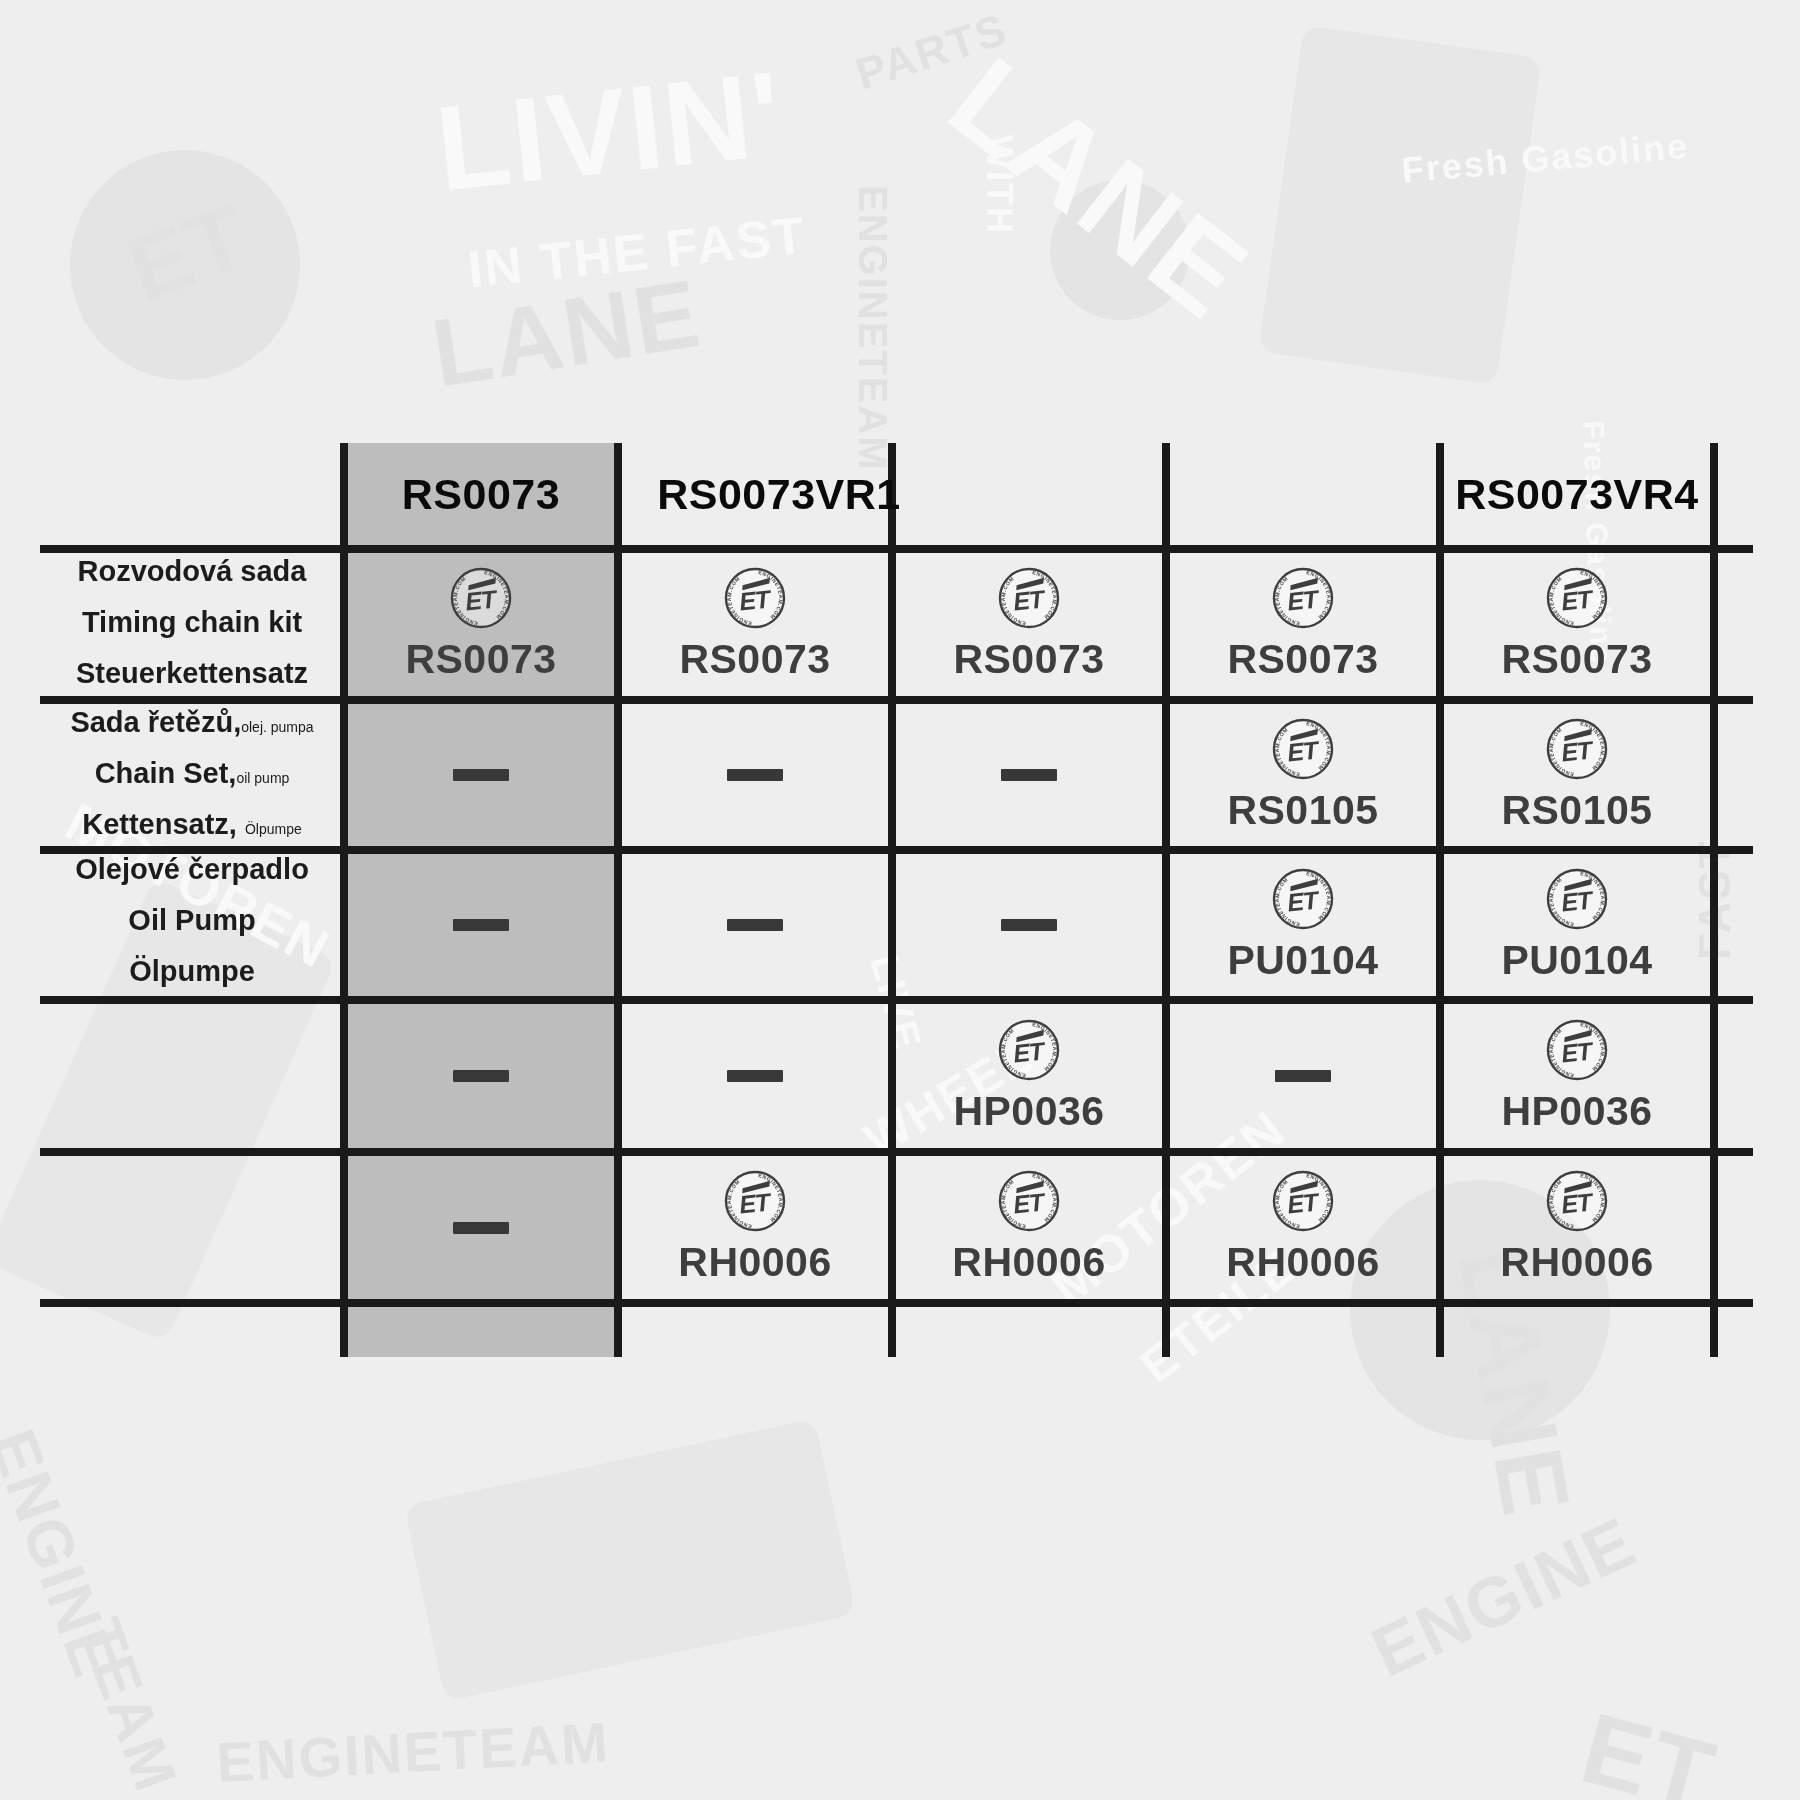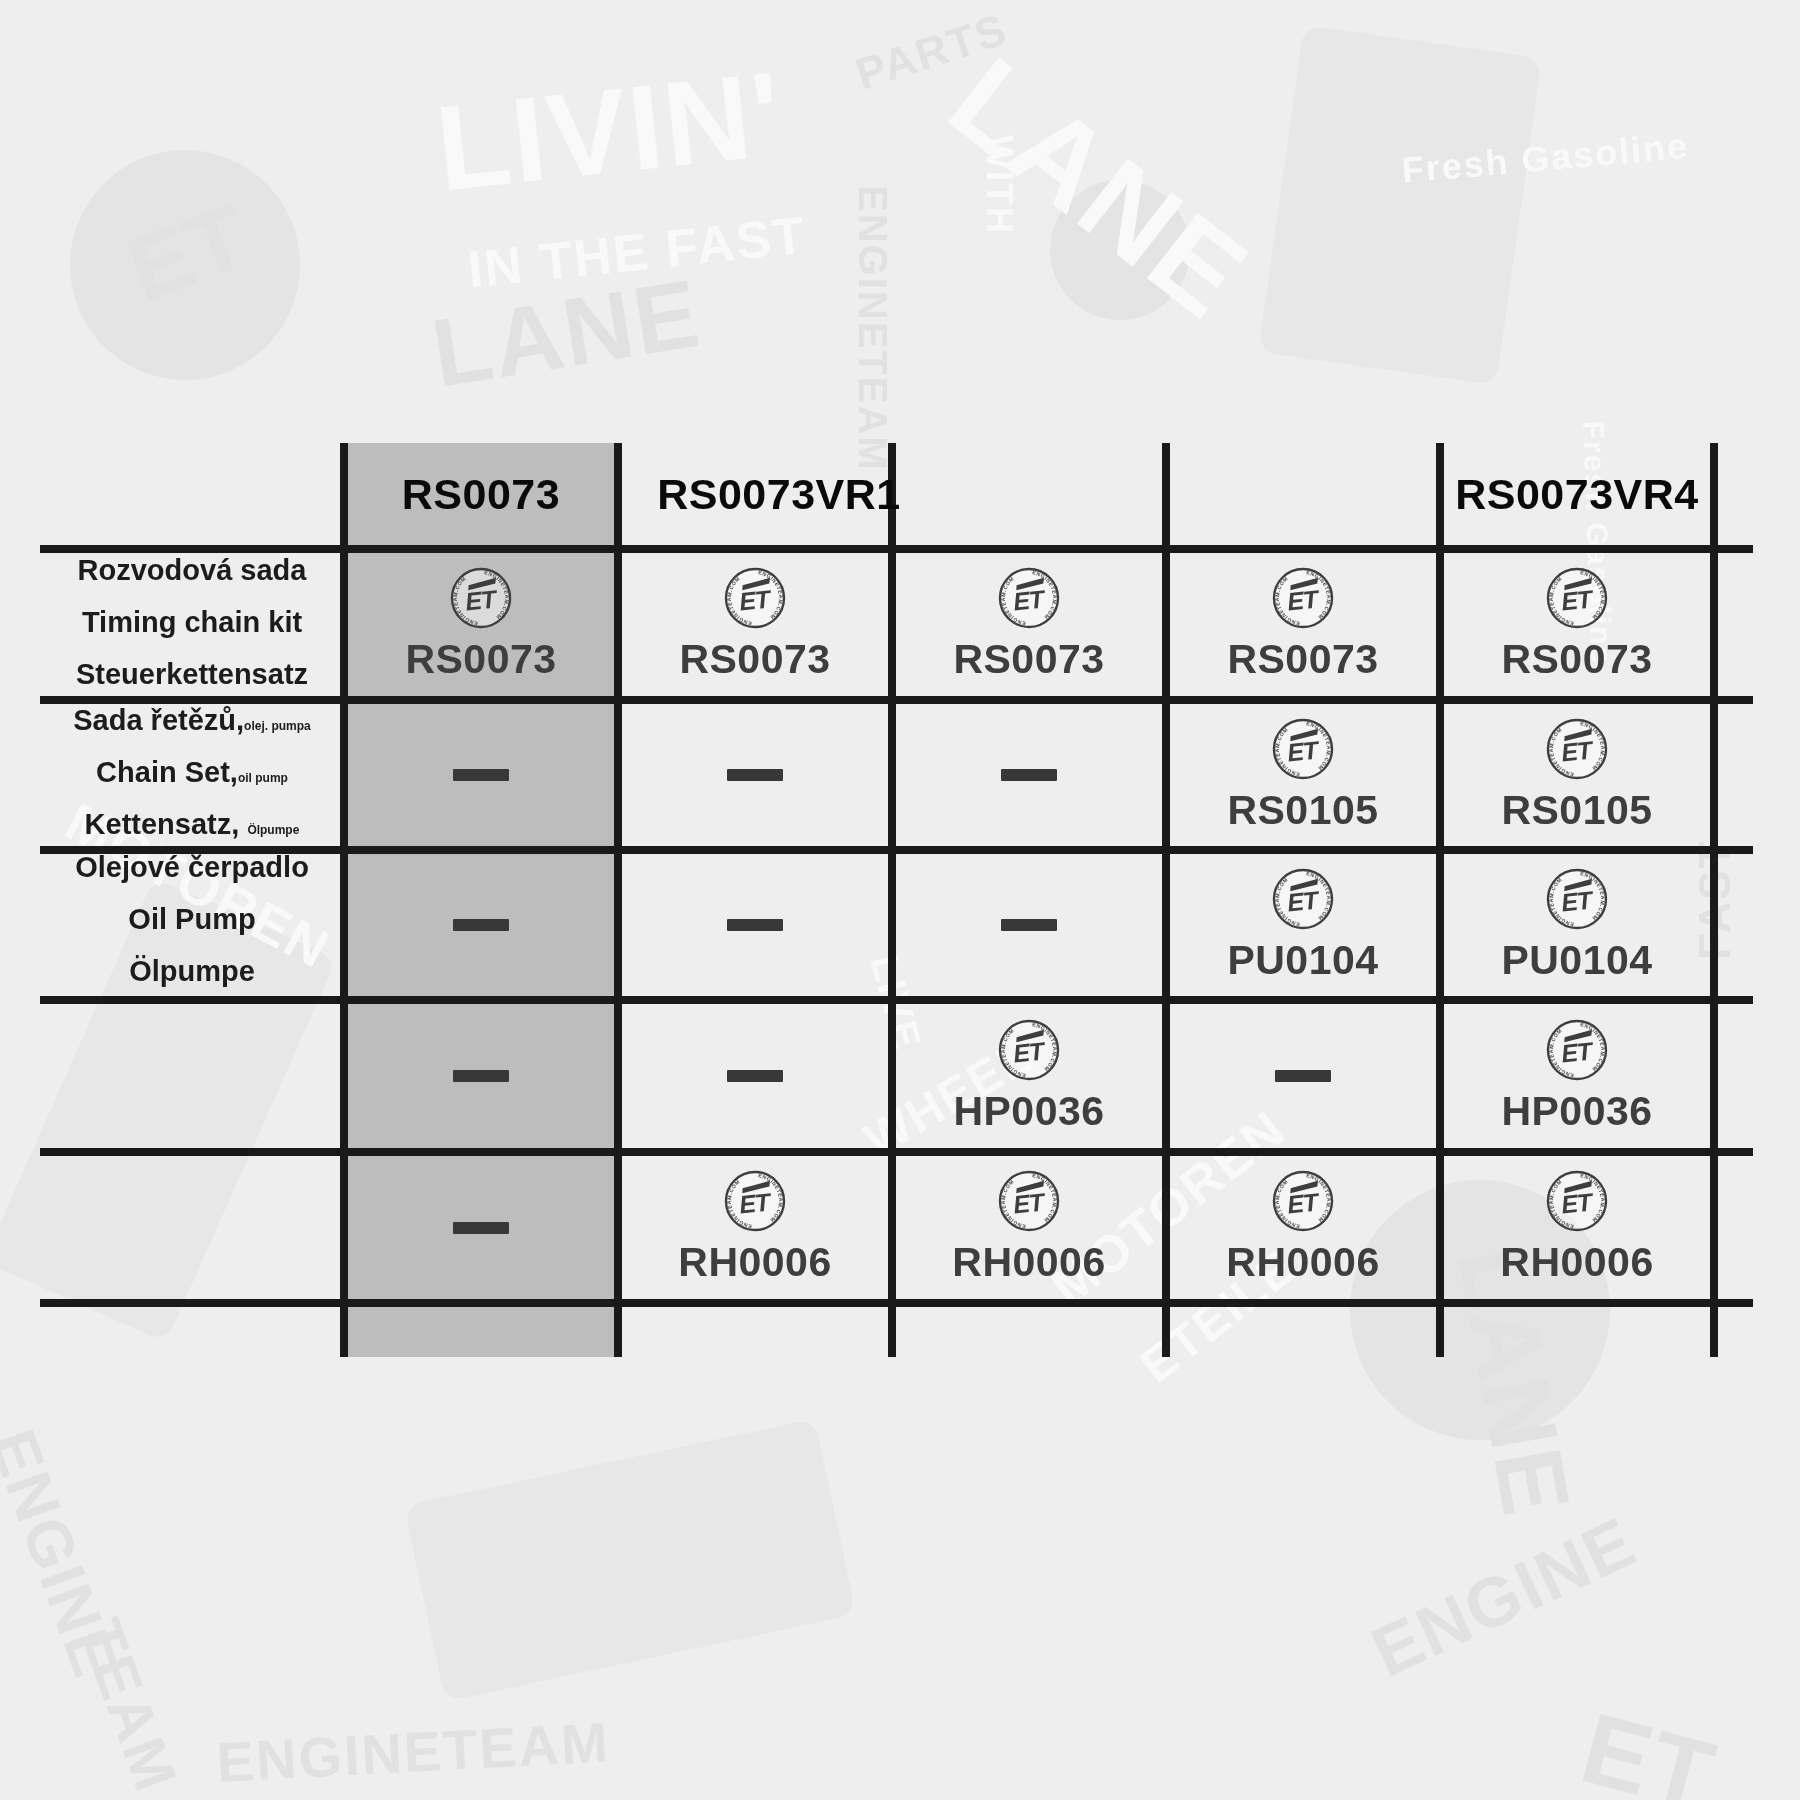--- a/index.html
+++ b/index.html
@@ -28,21 +28,21 @@
     position:absolute;top:443px;height:102px;z-index:3;width:266px;
     display:flex;align-items:center;justify-content:center;
     font-weight:700;font-size:43px;letter-spacing:0.5px;color:#0a0a0a;white-space:nowrap;
   }
   .rowlabel{
     position:absolute;left:44px;width:296px;z-index:3;
     display:flex;flex-direction:column;align-items:center;justify-content:center;
     color:#1c1c1c;text-align:center;
   }
   .lbl-line{font-size:29px;font-weight:700;line-height:46px;white-space:nowrap;}
-  .lbl-small{font-size:12px;font-weight:700;}
+  .lbl-small{font-size:14px;font-weight:400;}
   .cell{
     position:absolute;width:266px;z-index:3;
     display:flex;flex-direction:column;align-items:center;justify-content:center;
   }
   .etlogo{width:64px;height:64px;display:block;}
   .pnum{
     margin-top:6px;font-size:41px;font-weight:700;letter-spacing:0.5px;
     color:#3e3e3e;white-space:nowrap;
   }
   .dash{width:56px;height:12px;background:#383838;border-radius:1px;}

